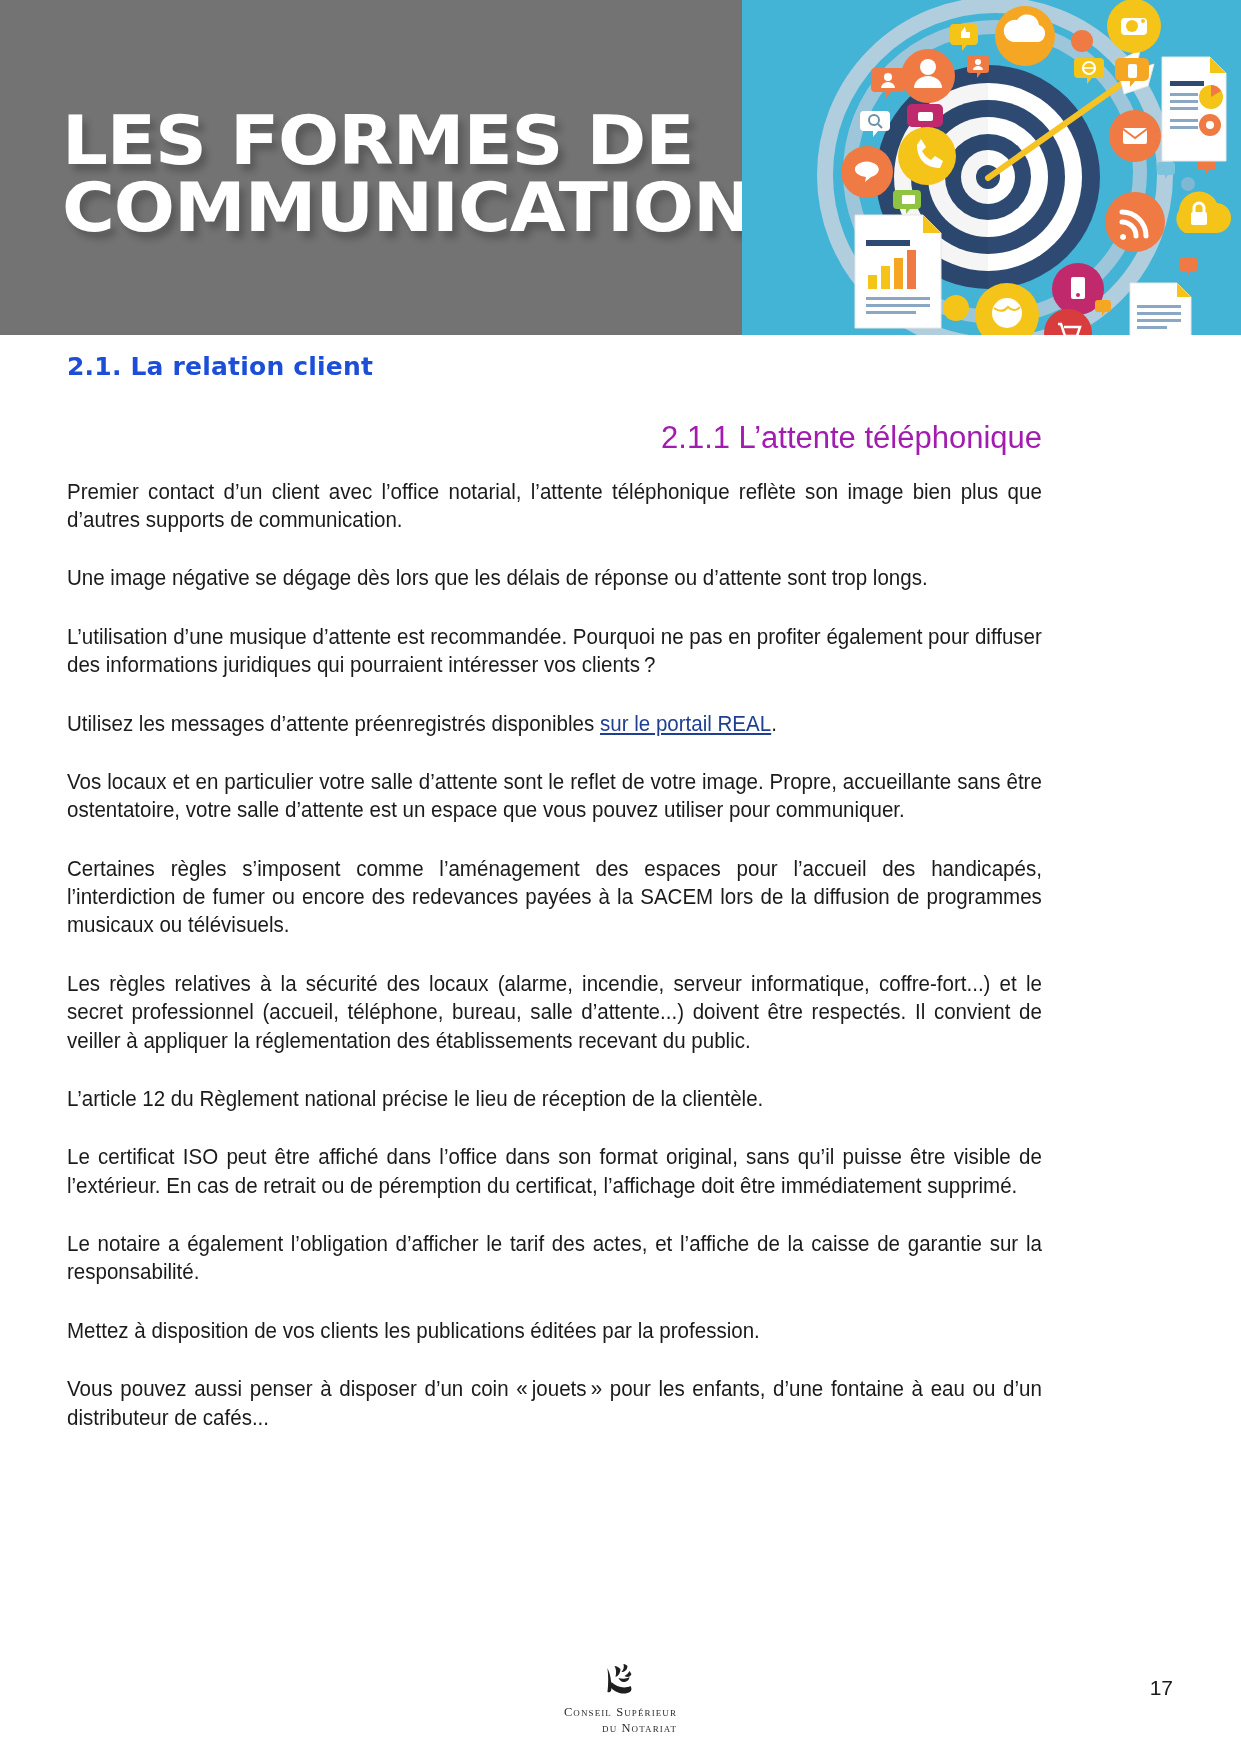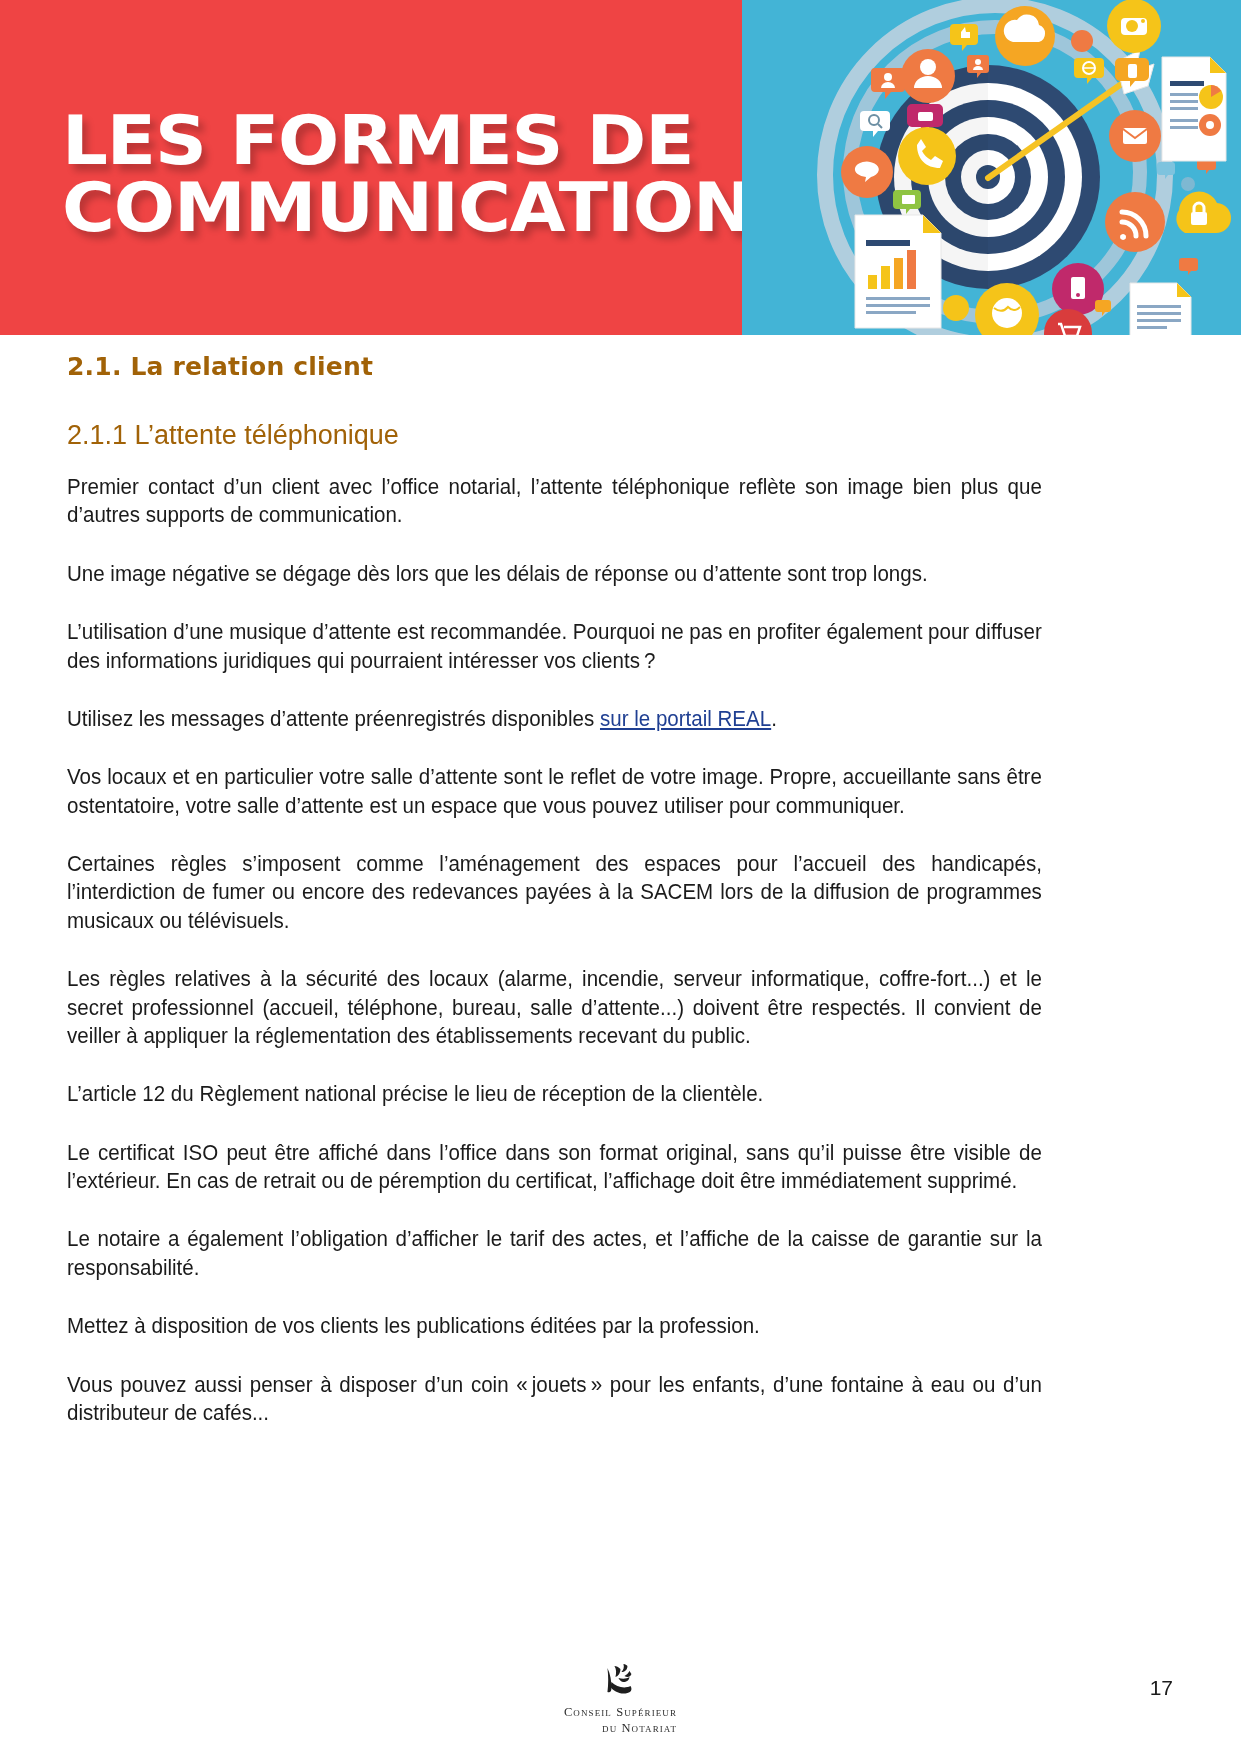--- a/index.html
+++ b/index.html
@@ -16,21 +16,21 @@
     font-family: "Liberation Sans", sans-serif;
   }
 
   
   .header {
     position: absolute;
     top: 0;
     left: 0;
     width: 1241px;
     height: 335px;
-    background: #ef4444;
+    background: #737373;
     overflow: hidden;
   }
   .header-inner {
     position: absolute;
     inset: 0;
   }
   .banner-title {
     position: absolute;
     left: 62px;
     top: 108px;
@@ -66,39 +66,40 @@
     left: 0;
     top: 335px;
     width: 1241px;
   }
   .h2 {
     margin: 0;
     padding: 0;
     position: absolute;
     left: 67px;
     top: 17px;
-    color: #a16207;
+    color: #1d4ed8;
     font-family: "DejaVu Sans", sans-serif;
     font-weight: bold;
     font-size: 25px;
     letter-spacing: 0.2px;
   }
   .doc-body {
     position: absolute;
     left: 67px;
     top: 85px;
     width: 975px;
   }
   .h3 {
     margin: 0 0 22px 0;
-    color: #a16207;
+    color: #a21caf;
     font-family: "Liberation Sans", sans-serif;
     font-weight: normal;
-    font-size: 27px;
+    font-size: 31px;
     line-height: 1.15;
+    text-align: right;
   }
   .h3.second { margin-top: 62px; }
   p.para {
     margin: 0 0 30px 0;
     color: #1b1b1b;
     font-family: "Liberation Sans", sans-serif;
     font-size: 21.5px;
     line-height: 1.32;
     text-align: justify;
     transform: scaleX(0.955);

